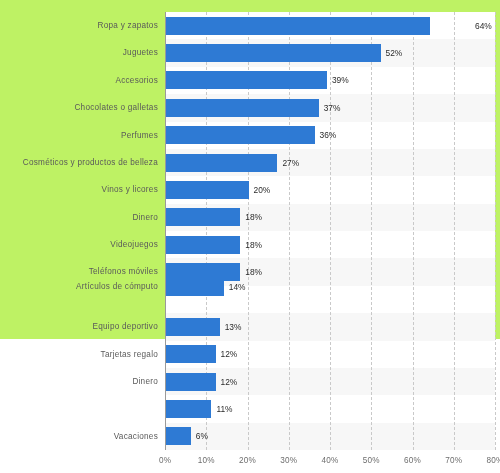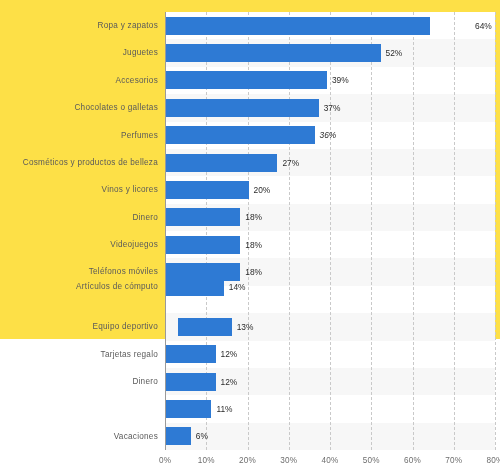--- a/index.html
+++ b/index.html
@@ -12,21 +12,21 @@
     height: 473px;
     overflow: hidden;
     font-family: "Liberation Sans", sans-serif;
     -webkit-font-smoothing: antialiased;
   }
 
   #chart-root {
     position: relative;
     width: 500px;
     height: 339px;
-    background: #fde047;
+    background: #bef264;
     box-sizing: border-box;
   }
 
   
   #plot-area {
     position: absolute;
     left: 165px;
     top: 12px;
     width: 330px;
     height: 438px;
@@ -185,21 +185,21 @@
         <div class="cat-label" style="height: 27.375px; line-height: 27.375px;">Chocolates o galletas</div>
         <div class="bar-wrap" style="height: 27.375px;">
           <div class="bar" style="width: 152.625px; background: rgb(46, 122, 212);"></div>
           <div class="val-label" style="color: rgb(43, 43, 43);">37%</div>
         </div>
       </div>
       <div class="row" style="top: 121.5px; height: 27.375px;">
         <div class="cat-label" style="height: 27.375px; line-height: 27.375px;">Perfumes</div>
         <div class="bar-wrap" style="height: 27.375px;">
           <div class="bar" style="width: 148.5px; background: rgb(46, 122, 212);"></div>
-          <div class="val-label" style="color: rgb(43, 43, 43); font-style: italic;">36%</div>
+          <div class="val-label" style="color: rgb(43, 43, 43);">36%</div>
         </div>
       </div>
       <div class="row" style="top: 148.875px; height: 27.375px;">
         <div class="cat-label" style="height: 27.375px; line-height: 27.375px;">Cosméticos y productos de belleza</div>
         <div class="bar-wrap" style="height: 27.375px;">
           <div class="bar" style="width: 111.375px; background: rgb(46, 122, 212);"></div>
           <div class="val-label" style="color: rgb(43, 43, 43);">27%</div>
         </div>
       </div>
       <div class="row" style="top: 176.25px; height: 27.375px;">
@@ -232,21 +232,21 @@
       </div>
       <div class="row" style="top: 273px; height: 27.375px;">
         <div class="cat-label" style="height: 27.375px; line-height: 27.375px;">Artículos de cómputo</div>
         <div class="bar-wrap" style="height: 27.375px;">
           <div class="bar" style="width: 57.75px; background: rgb(46, 122, 212);"></div>
           <div class="val-label" style="color: rgb(43, 43, 43);">14%</div>
         </div>
       </div>
       <div class="row" style="top: 313.125px; height: 27.375px;">
         <div class="cat-label" style="height: 27.375px; line-height: 27.375px;">Equipo deportivo</div>
-        <div class="bar-wrap" style="height: 27.375px; padding-left: 12px;">
+        <div class="bar-wrap" style="height: 27.375px;">
           <div class="bar" style="width: 53.625px; background: rgb(46, 122, 212);"></div>
           <div class="val-label" style="color: rgb(43, 43, 43);">13%</div>
         </div>
       </div>
       <div class="row" style="top: 340.5px; height: 27.375px;">
         <div class="cat-label" style="height: 27.375px; line-height: 27.375px;">Tarjetas regalo</div>
         <div class="bar-wrap" style="height: 27.375px;">
           <div class="bar" style="width: 49.5px; background: rgb(46, 122, 212);"></div>
           <div class="val-label" style="color: rgb(43, 43, 43);">12%</div>
         </div>

